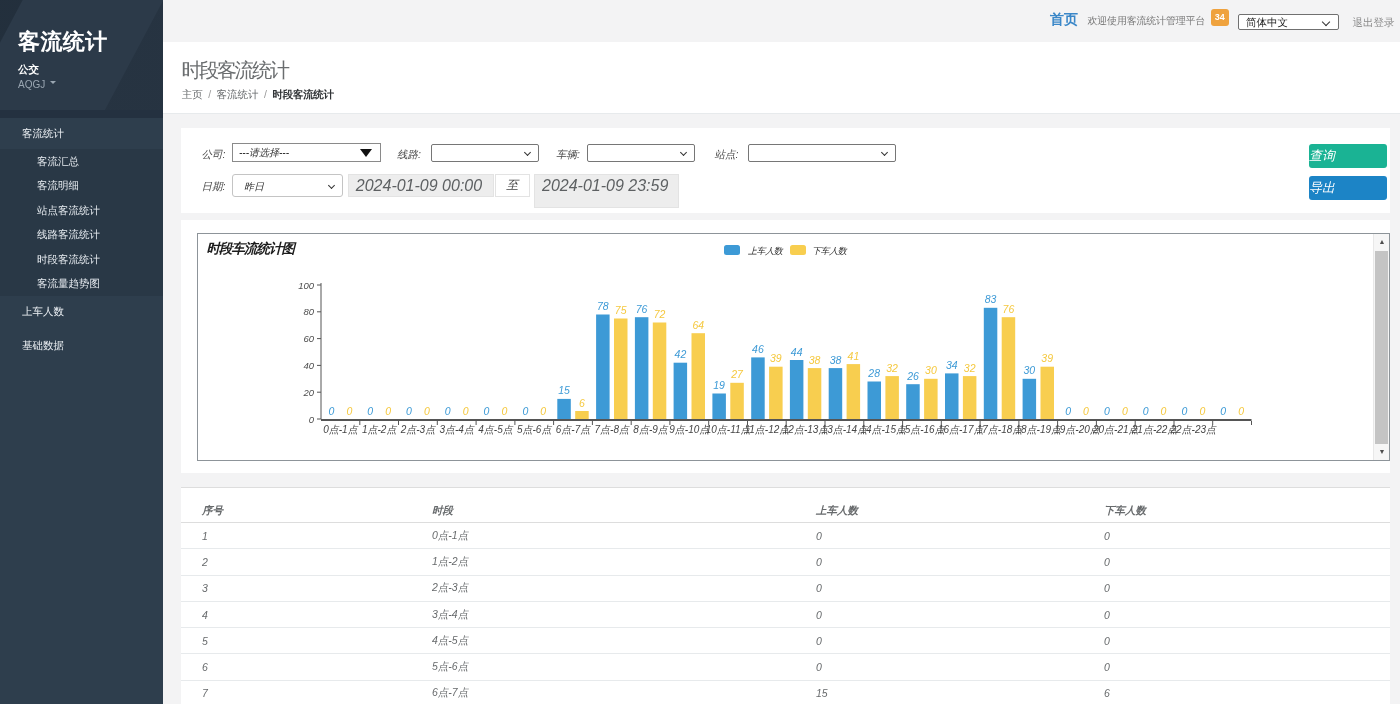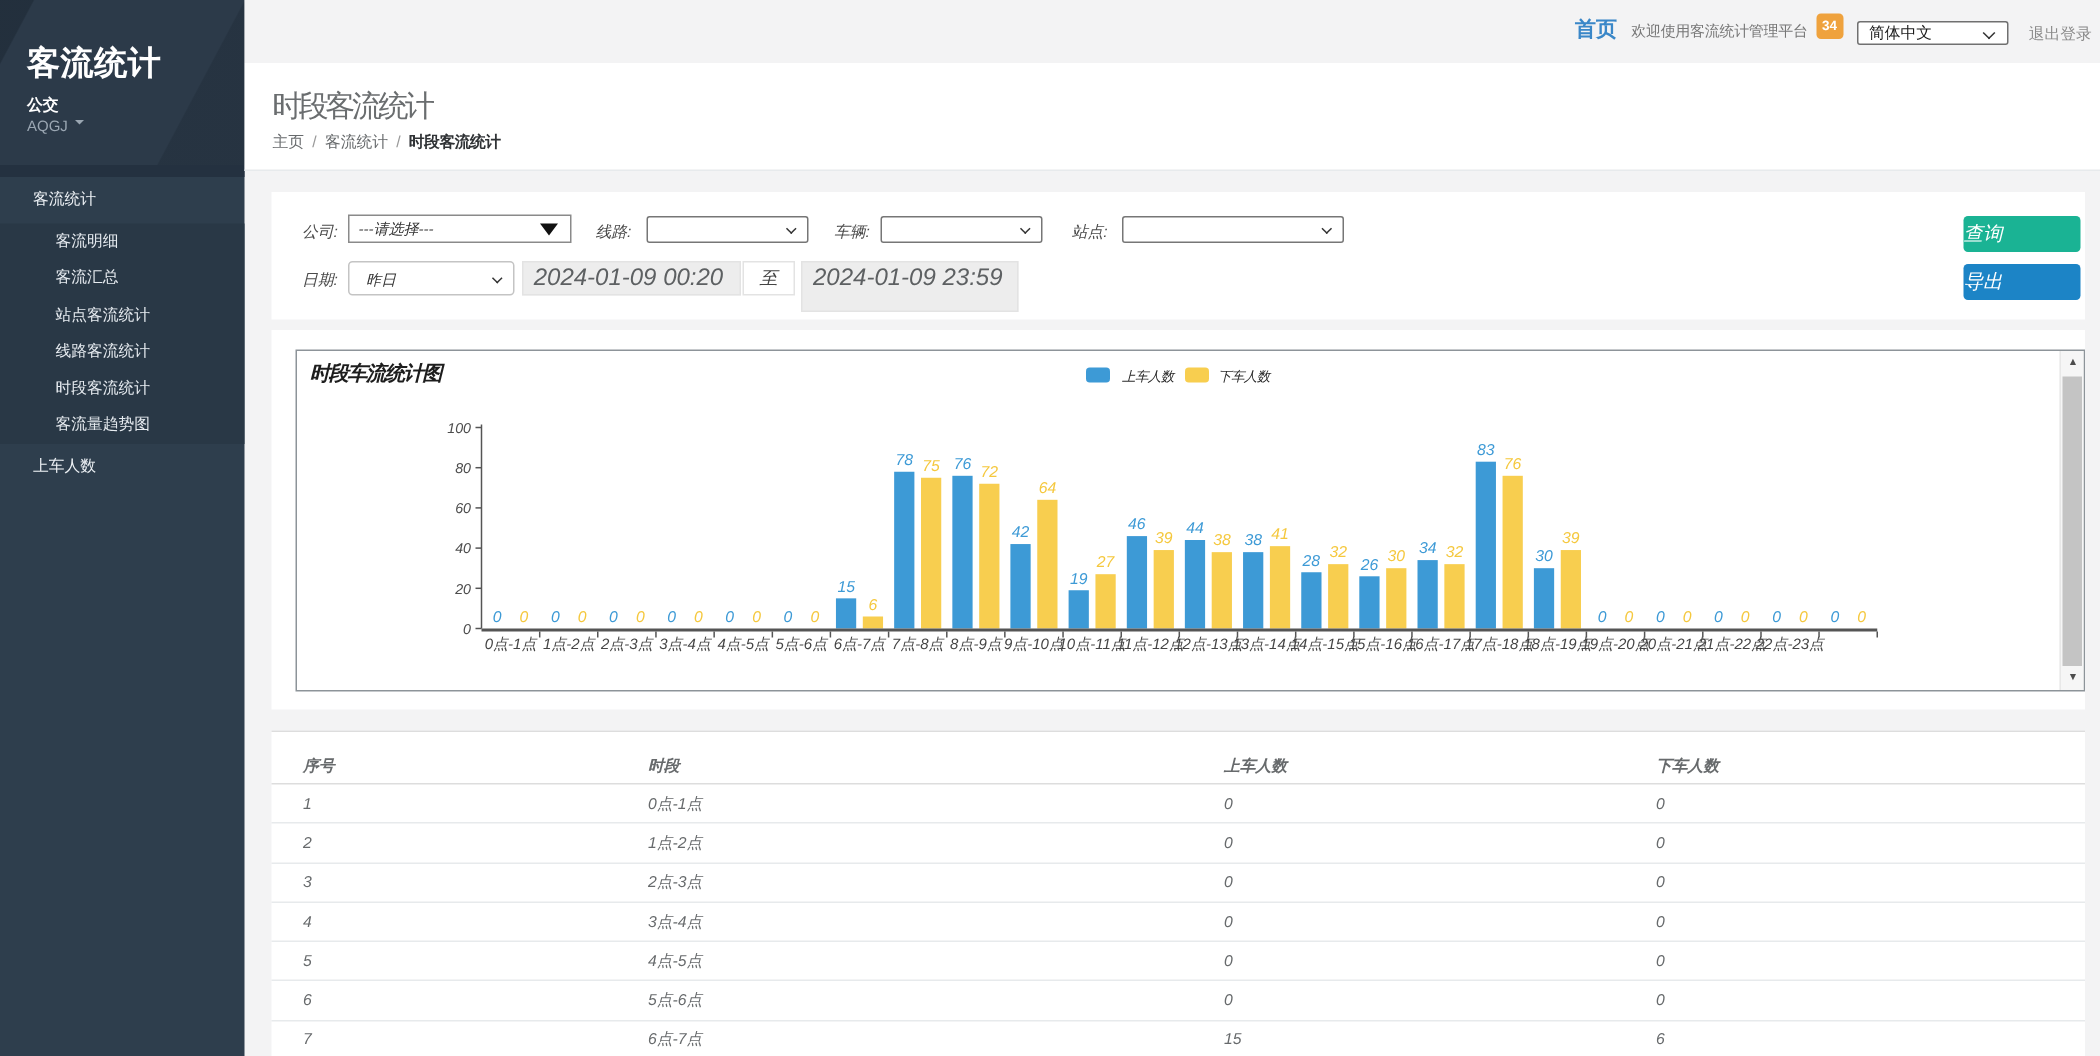--- a/index.html
+++ b/index.html
@@ -64,28 +64,29 @@
 </style></head>
 <body>
 <div id="sidebar">
   <div id="sb-head"></div>
   <div id="sb-title">客流统计</div>
   <div id="sb-co">公交</div>
   <div id="sb-u">AQGJ<b></b></div>
   <div id="sb-sep"></div>
   <div class="nav1" style="top:118px">客流统计</div>
   <div id="nav-sub">
-      <div class="sub">客流明细</div>
-<div class="sub">客流汇总</div>
+      <div class="sub">客流汇总</div>
+<div class="sub">客流明细</div>
 <div class="sub">站点客流统计</div>
 <div class="sub">线路客流统计</div>
 <div class="sub">时段客流统计</div>
 <div class="sub">客流量趋势图</div>
     </div>
   <div class="nav1" style="top:295px;height:33px;line-height:33px">上车人数</div>
+  <div class="nav1" style="top:329px;height:33px;line-height:33px">基础数据</div>
 </div>
 <div id="topbar">
   <div id="home">首页</div>
   <div id="welcome">欢迎使用客流统计管理平台</div>
   <div id="badge">34</div>
   <div id="lang">简体中文</div>
   <div id="logout">退出登录</div>
 </div>
 <div id="heading">
   <h2>时段客流统计</h2>
@@ -107,21 +108,21 @@
     </div>
   <div class="flabel" style="left:533.5px;top:20px">站点:</div>
   <div class="sel" style="left:567px;top:16px;width:148px;height:18px">
       <span class="chev"></span>
     </div>
   <div class="flabel" style="left:20.4px;top:52px">日期:</div>
   <div class="sel" style="left:51px;top:45.8px;width:111px;height:23.2px;border-color:#c4c4c4;border-radius:3px">
      <span class="tx" style="left:11px;top:5px">昨日</span>
       <span class="chev" style="top:8.5px"></span>
     </div>
-  <div class="dinput" style="left:166.8px;top:45.8px;width:146.4px;height:23.2px">2024-01-09 00:20</div>
+  <div class="dinput" style="left:166.8px;top:45.8px;width:146.4px;height:23.2px">2024-01-09 00:00</div>
   <div class="dinput" style="left:313.8px;top:45.8px;width:35px;height:23.2px;background:#fff;border-color:#e3e3e3;text-align:center;padding-left:0;color:#444;font-size:12px">至</div>
   <div class="dinput" style="left:353px;top:45.8px;width:144.6px;height:34px">2024-01-09 23:59</div>
   <div class="btn" style="top:16px;background:#1ab394">查询</div>
   <div class="btn" style="top:48px;background:#1c84c6">导出</div>
 </div>
 <div class="card" id="card-chart">
   <div id="chartpanel">
     <div id="ctitle">时段车流统计图</div>
     <div class="lg" style="left:526px;background:#3d9ad6"></div>
     <div class="lgt" style="left:550px">上车人数</div>

